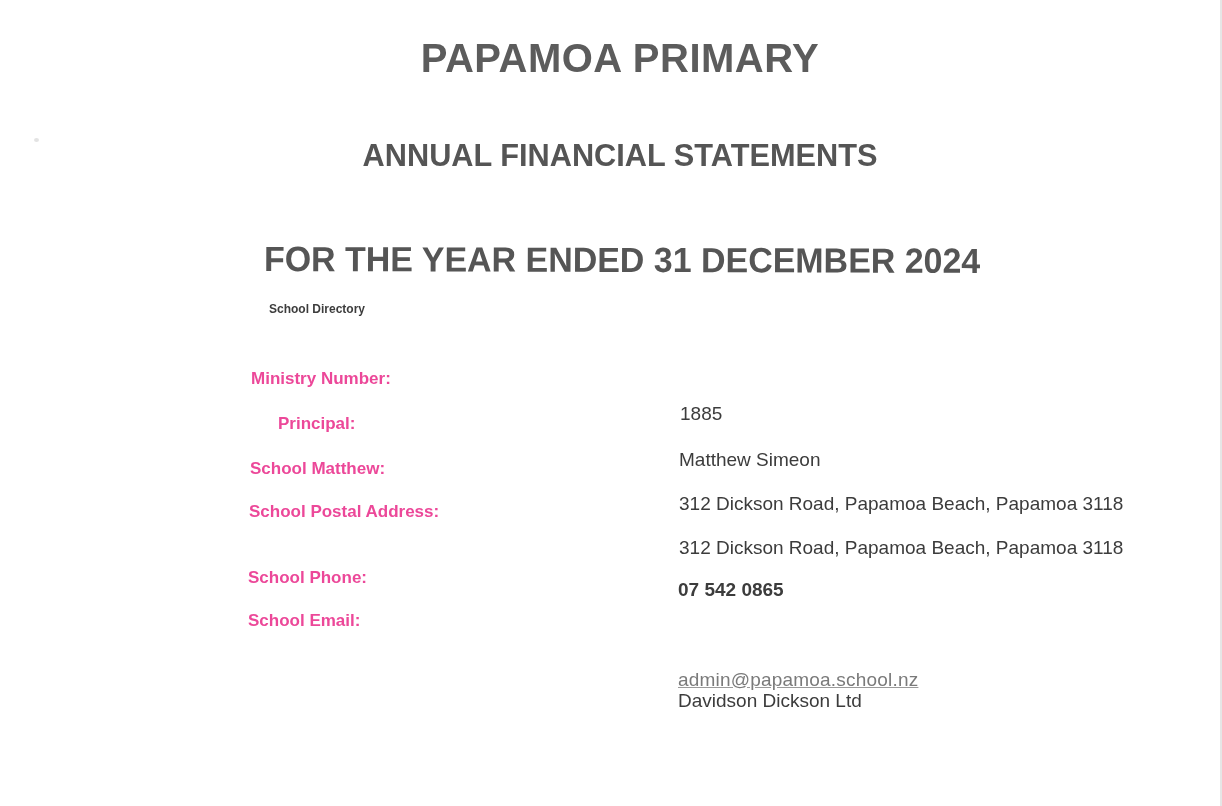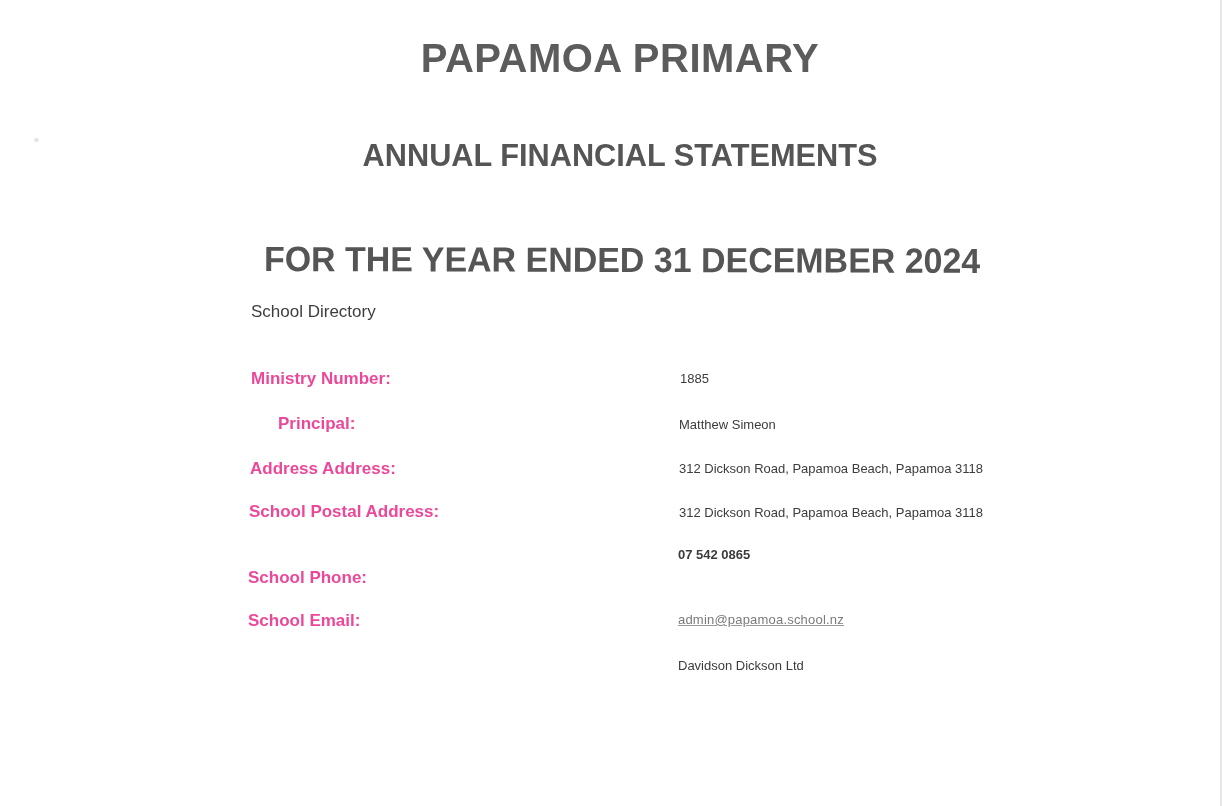--- a/index.html
+++ b/index.html
@@ -62,38 +62,39 @@
       left: 264px;
       width: auto;
       text-align: left;
       font-size: 35px;
       transform-origin: left center;
       transform: scaleX(0.97) rotate(0.15deg);
       color: #555555;
     }
     .section-heading {
       position: absolute;
-      left: 251px;
+      left: 269px;
       top: 302px;
-      font-size: 17px;
-      font-weight: normal;
+      font-size: 12px;
+      font-weight: bold;
       color: #3d3d3d;
     }
     .dir-label {
       position: absolute;
       font-size: 17px;
       font-weight: bold;
       color: #ec4899;
       white-space: nowrap;
     }
     .dir-value {
       position: absolute;
-      font-size: 13px;
+      font-size: 19px;
       color: #3c3c3c;
       white-space: nowrap;
+      margin-top: 32px;
     }
     .dir-value.email {
       color: #7a7a7a;
       text-decoration: underline;
       text-decoration-color: #9a9a9a;
       letter-spacing: 0.2px;
     }
   </style>
 </head>
 <body>
@@ -106,28 +107,28 @@
   <div class="title title-year">FOR THE YEAR ENDED 31 DECEMBER 2024</div>
 
   <div class="section-heading">School Directory</div>
 
   <div class="dir-label" style="left:251px; top:369px;">Ministry Number:</div>
   <div class="dir-value" style="left:680px; top:371px;">1885</div>
 
   <div class="dir-label" style="left:250px; top:414px;margin-left:28px;">Principal:</div>
   <div class="dir-value" style="left:679px; top:417px;">Matthew Simeon</div>
 
-  <div class="dir-label" style="left:250px; top:459px;">Address Address:</div>
+  <div class="dir-label" style="left:250px; top:459px;">School Matthew:</div>
   <div class="dir-value" style="left:679px; top:461px;">312 Dickson Road, Papamoa Beach, Papamoa 3118</div>
 
   <div class="dir-label" style="left:249px; top:502px;">School Postal Address:</div>
   <div class="dir-value" style="left:679px; top:505px;">312 Dickson Road, Papamoa Beach, Papamoa 3118</div>
 
   <div class="dir-label" style="left:248px; top:568px;">School Phone:</div>
   <div class="dir-value" style="left:678px; top:547px;font-weight:bold;">07 542 0865</div>
 
   <div class="dir-label" style="left:248px; top:611px;">School Email:</div>
-  <div class="dir-value email" style="left:678px; top:612px;text-align:center;">admin@papamoa.school.nz</div>
+  <div class="dir-value email" style="left:678px; top:637px;text-align:center;">admin@papamoa.school.nz</div>
 
   <div class="dir-value" style="left:678px; top:658px;">Davidson Dickson Ltd</div>
 </div>
 
 <div class="right-edge"></div>
 
 </body></html>

